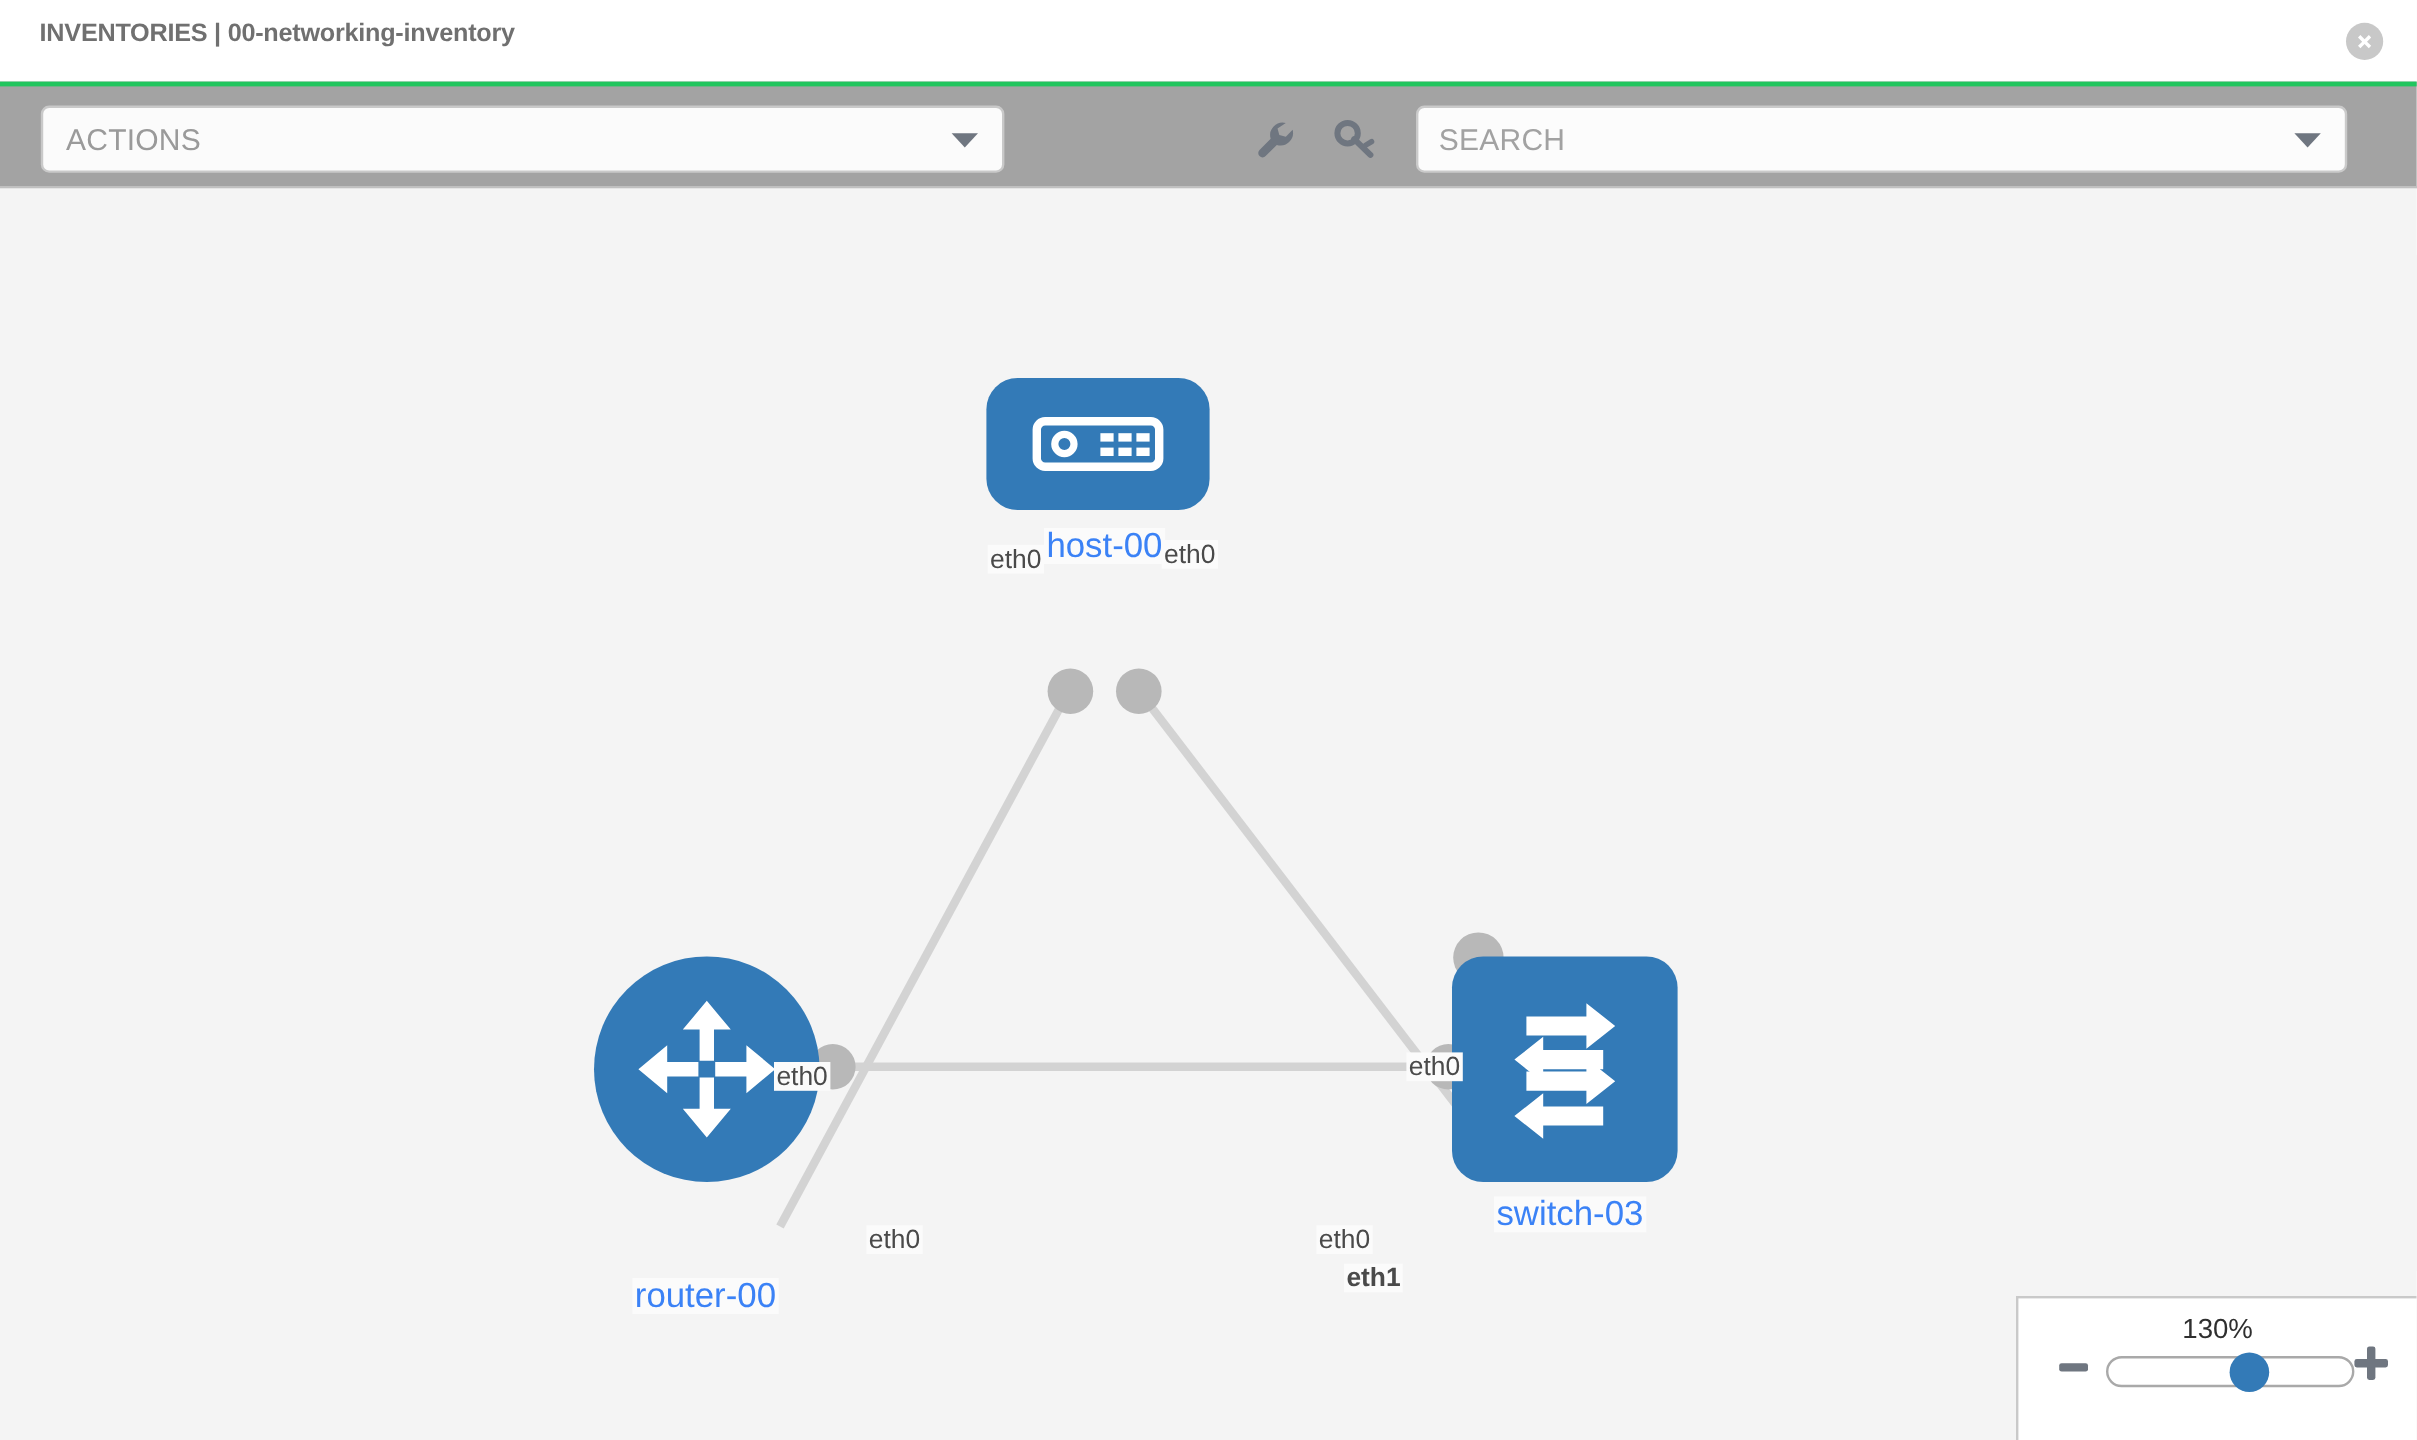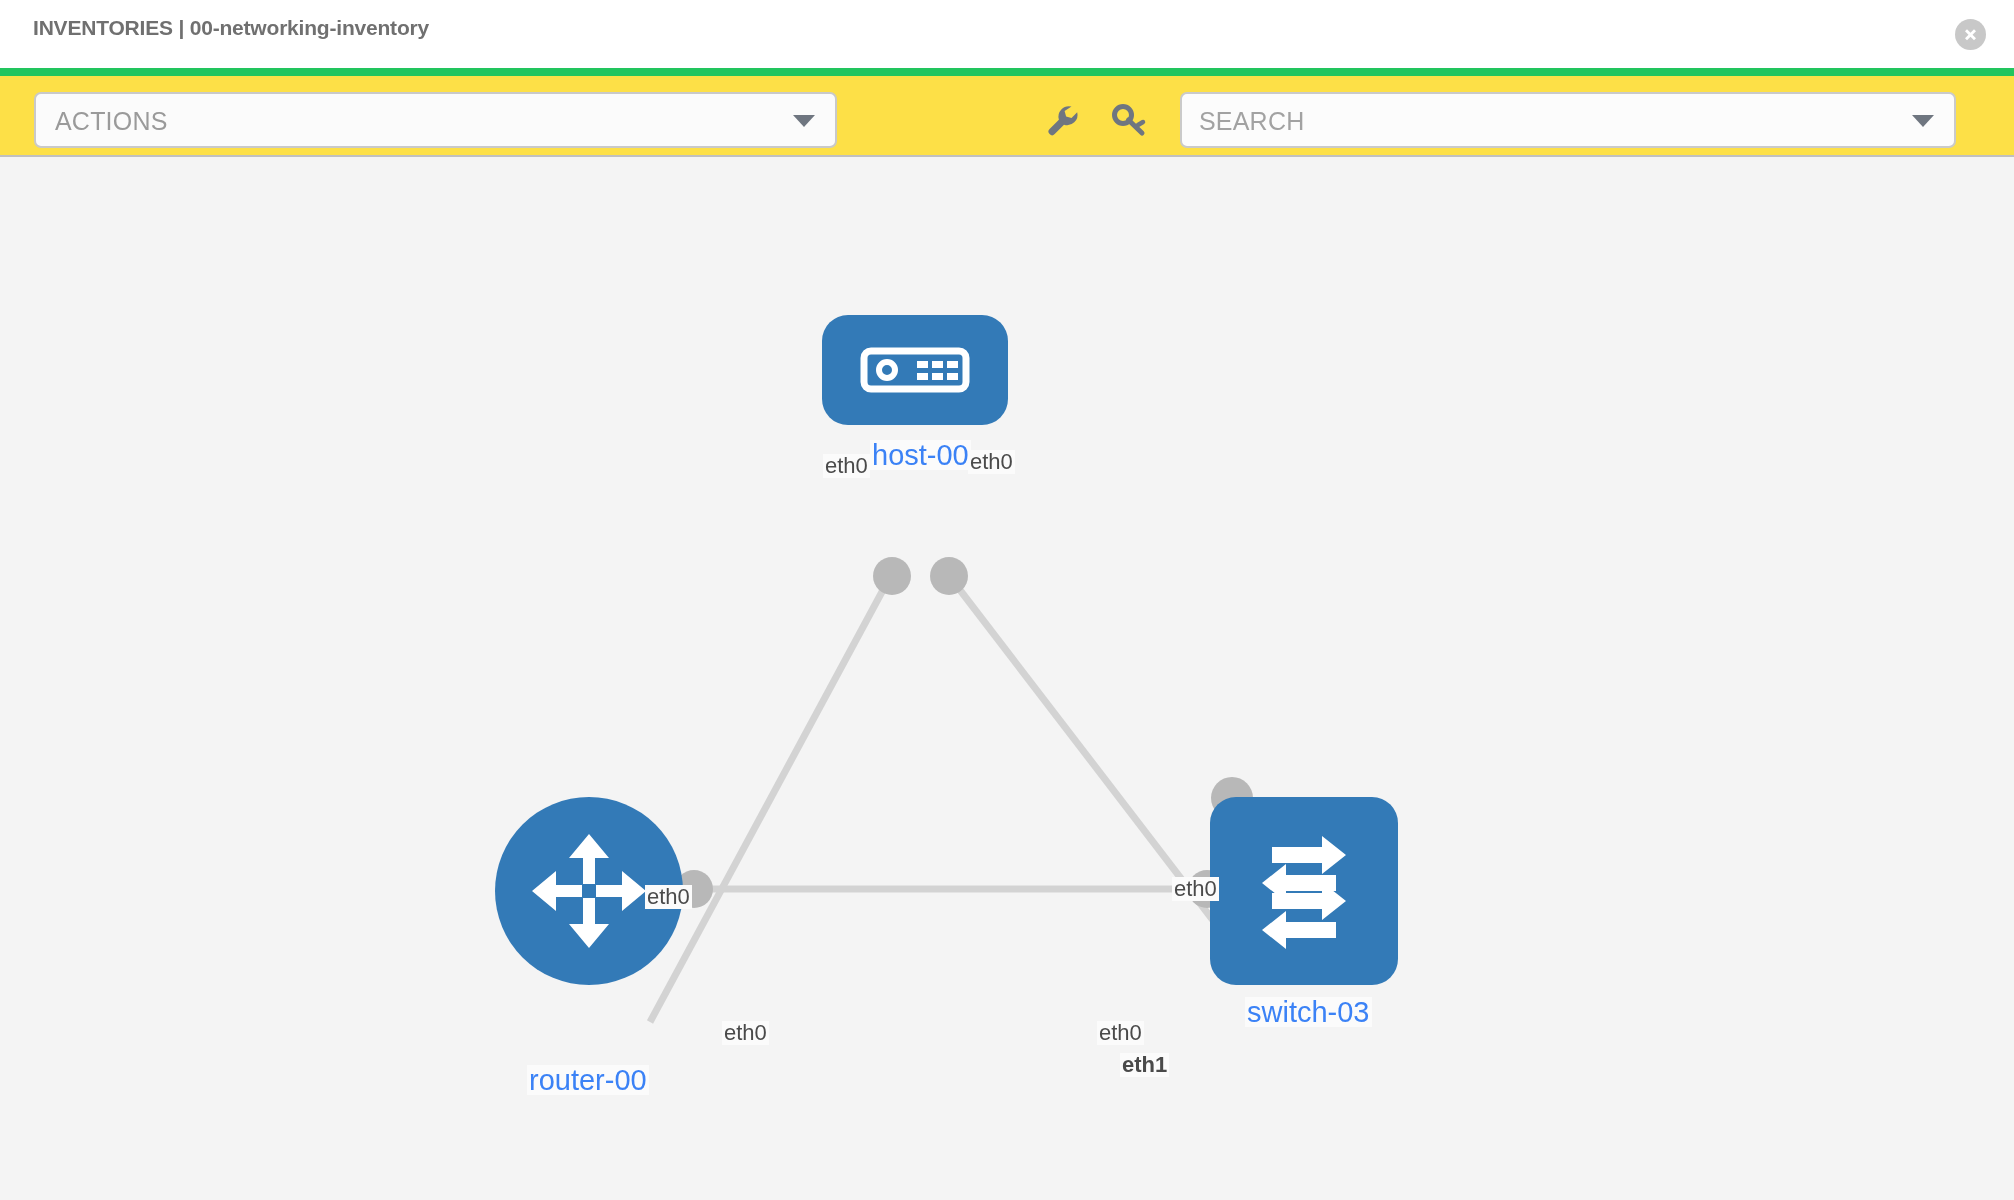--- a/index.html
+++ b/index.html
@@ -24,22 +24,22 @@
   .close-btn {
     position: absolute; right: 28px; top: 19px;
     width: 31px; height: 31px; border-radius: 50%;
     background: #c8c8c8; cursor: pointer;
   }
   .close-btn svg { display: block; }
 
   
   .toolbar {
     position: absolute; left: 0; top: 68px; width: 2014px; height: 89px;
-    background: #fde047;
-    border-top: 8px solid #22c55e;
+    background: #a3a3a3;
+    border-top: 4px solid #22c55e;
     border-bottom: 2px solid #c0c0c0;
   }
   .actions-select {
     position: absolute; left: 34px; top: 16px;
     width: 803px; height: 56px;
     background: #fbfbfb;
     border: 2px solid #c9c9c9; border-radius: 7px;
     cursor: pointer;
   }
   .actions-select .sel-label {
@@ -256,15 +256,32 @@
     <div class="node-label" style="left:1245px; top:840px;">switch-03</div>
 
     <div class="iface-label" style="left:823px;  top:297px;">eth0</div>
     <div class="iface-label" style="left:968px;  top:293px;">eth0</div>
     <div class="iface-label" style="left:645px;  top:728px;">eth0</div>
     <div class="iface-label" style="left:1172px; top:720px;">eth0</div>
     <div class="iface-label" style="left:722px;  top:864px;">eth0</div>
     <div class="iface-label" style="left:1097px; top:864px; z-index:1;">eth0</div>
     <div class="iface-label" style="left:1120px; top:896px; z-index:2;font-weight:bold;">eth1</div>
 
+    <div class="zoom-panel">
+      <div class="zoom-level">130%</div>
+      <div class="zoom-minus">
+        <svg width="26" height="26" viewBox="0 0 26 26">
+          <rect x="1" y="10" width="24" height="7" rx="2" fill="#6f7680"></rect>
+        </svg>
+      </div>
+      <div class="zoom-track">
+        <div class="zoom-thumb" id="zoom-thumb" style="left: 58%;"></div>
+      </div>
+      <div class="zoom-plus">
+        <svg width="32" height="32" viewBox="0 0 32 32">
+          <rect x="12.5" y="2" width="7" height="28" rx="2" fill="#6f7680"></rect>
+          <rect x="2" y="12.5" width="28" height="7" rx="2" fill="#6f7680"></rect>
+        </svg>
+      </div>
+    </div>
 
   </div>
 </div>
 
 </body></html>

